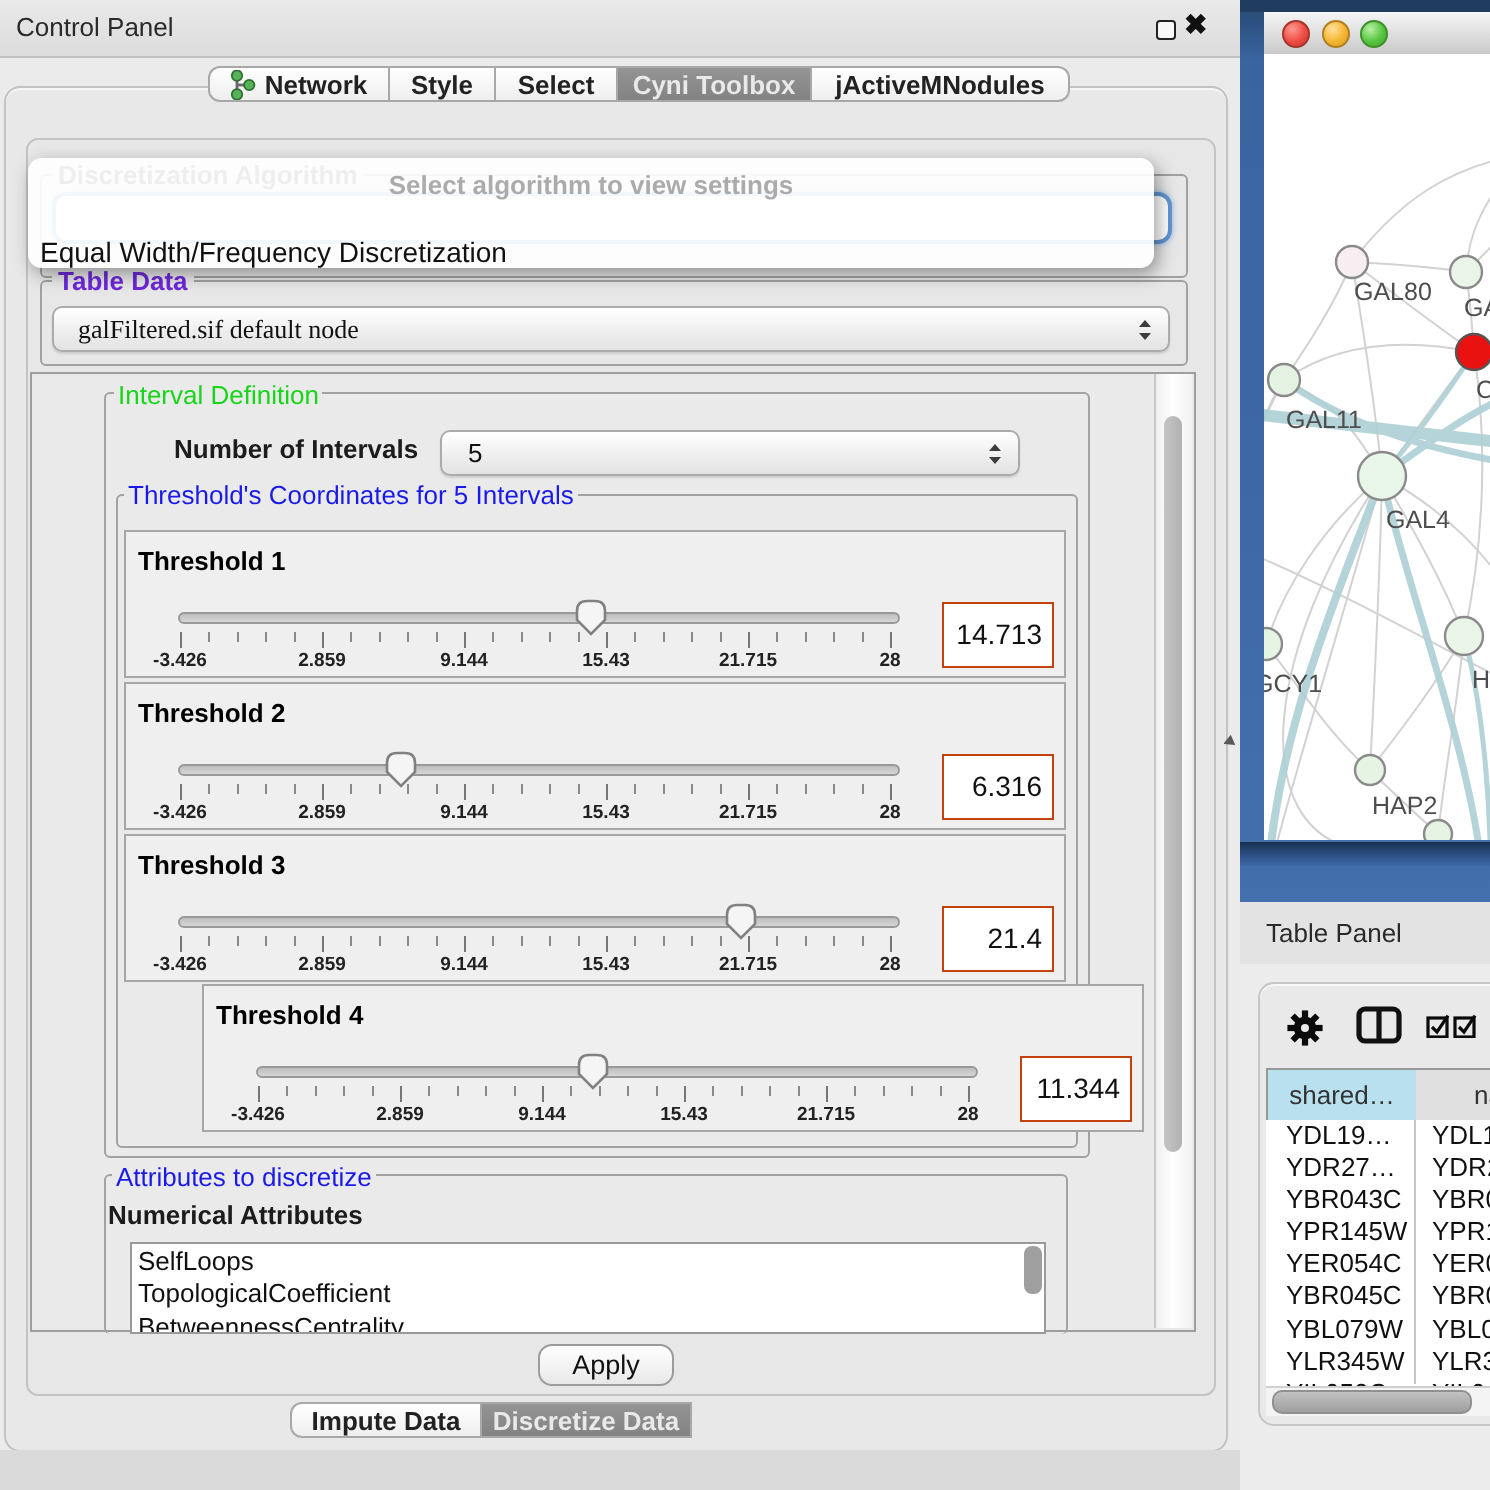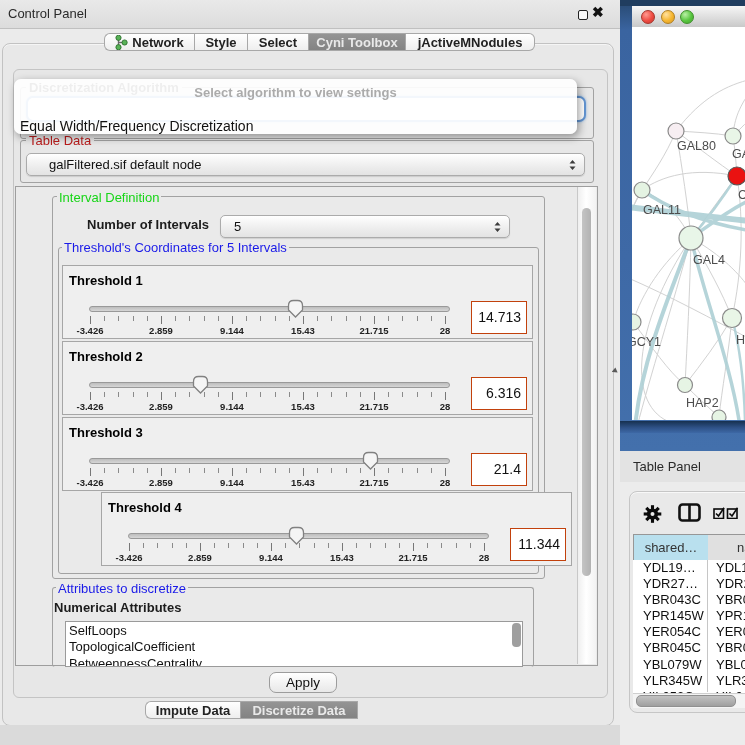--- a/index.html
+++ b/index.html
@@ -96,23 +96,23 @@
     <div class="tab sel" style="width:96px;">Cyni Toolbox</div>
     <div class="tabdiv"></div>
     <div class="tab" style="width:128px;">jActiveMNodules</div>
   </div>
 
   <div class="abs group" style="left:20px;top:87px;width:572px;height:50px;background:#e7e7e7;"></div>
   <div class="abs" style="left:26px;top:80px;font-weight:bold;font-size:13px;color:#2a2a2a;background:#e7e7e7;padding:0 3px;">Discretization Algorithm</div>
   <div class="abs" style="left:26px;top:96px;width:556px;height:22px;background:#fff;border:2px solid #6395d2;border-radius:7px;box-shadow:0 0 3px #8ab4e2;"></div>
 
   <div class="abs group" style="left:20px;top:140px;width:572px;height:41px;background:#e7e7e7;"></div>
-  <div class="abs" style="left:26px;top:133px;font-weight:normal;font-size:13px;color:#b91c1c;background:#e7e7e7;padding:0 3px;text-align:right;">Table Data</div>
+  <div class="abs" style="left:26px;top:133px;font-weight:bold;font-size:13px;color:#6d28d9;background:#e7e7e7;padding:0 3px;text-align:right;">Table Data</div>
   <div class="abs combo" style="left:26px;top:153px;width:557px;height:21px;line-height:21px;">
-    <span style="margin-left:22px;">galFiltered.sif default node</span>
+    <span style="margin-left:12px;font-family:Liberation Serif, serif;">galFiltered.sif default node</span>
     <svg class="ar" viewBox="0 0 9 12">
         <path d="M1.5 4.5 L4.5 1 L7.5 4.5 Z M1.5 7.5 L4.5 11 L7.5 7.5 Z" fill="#3c3c3c"></path>
       </svg>
   </div>
 
   <div class="abs" style="left:15px;top:186px;width:581px;height:478px;background:#eaeaea;border:1px solid #9e9e9e;"></div>
   <div class="abs" style="left:577px;top:187px;width:18px;height:477px;background:linear-gradient(90deg,#efefef,#ffffff 45%,#f2f2f2);border-left:1px solid #c8c8c8;"></div>
   <div class="abs" style="left:582px;top:208px;width:9px;height:368px;background:linear-gradient(90deg,#c4c4c4,#b2b2b2);border-radius:5px;"></div>
 
   <div class="abs group" style="left:52px;top:196px;width:491px;height:381px;"></div>
@@ -200,21 +200,21 @@
   <div class="abs" id="attrlist">
     <div style="padding:1px 0 0 3px;line-height:16.3px;">SelfLoops<br>TopologicalCoefficient<br>BetweennessCentrality</div>
     <div style="position:absolute;right:1px;top:1px;width:9px;height:24px;background:#9f9f9f;border-radius:4px;"></div>
   </div>
 
   <div class="abs" id="applybtn">Apply</div>
 
   <div class="abs tabbar" id="bottabs">
     <div class="tab" style="width:94px;">Impute Data</div>
     <div class="tabdiv"></div>
-    <div class="tab sel" style="width:116px;">Discretize Data</div>
+    <div class="tab sel" style="width:104px;">Discretize Data</div>
     <div class="tabdiv"></div>
     <div class="tab" style="width:105px;">Infer Network</div>
   </div>
   <div class="abs" id="botstrip"></div>
 
   <svg class="abs" style="left:612px;top:366px;" width="8" height="9" viewBox="0 0 8 9">
       <path d="M1 8 L1 2 L6 4.5 Z" fill="#5a5a5a" transform="rotate(40 3 5)"></path>
     </svg>
 
   <div class="abs" id="popup"></div>

